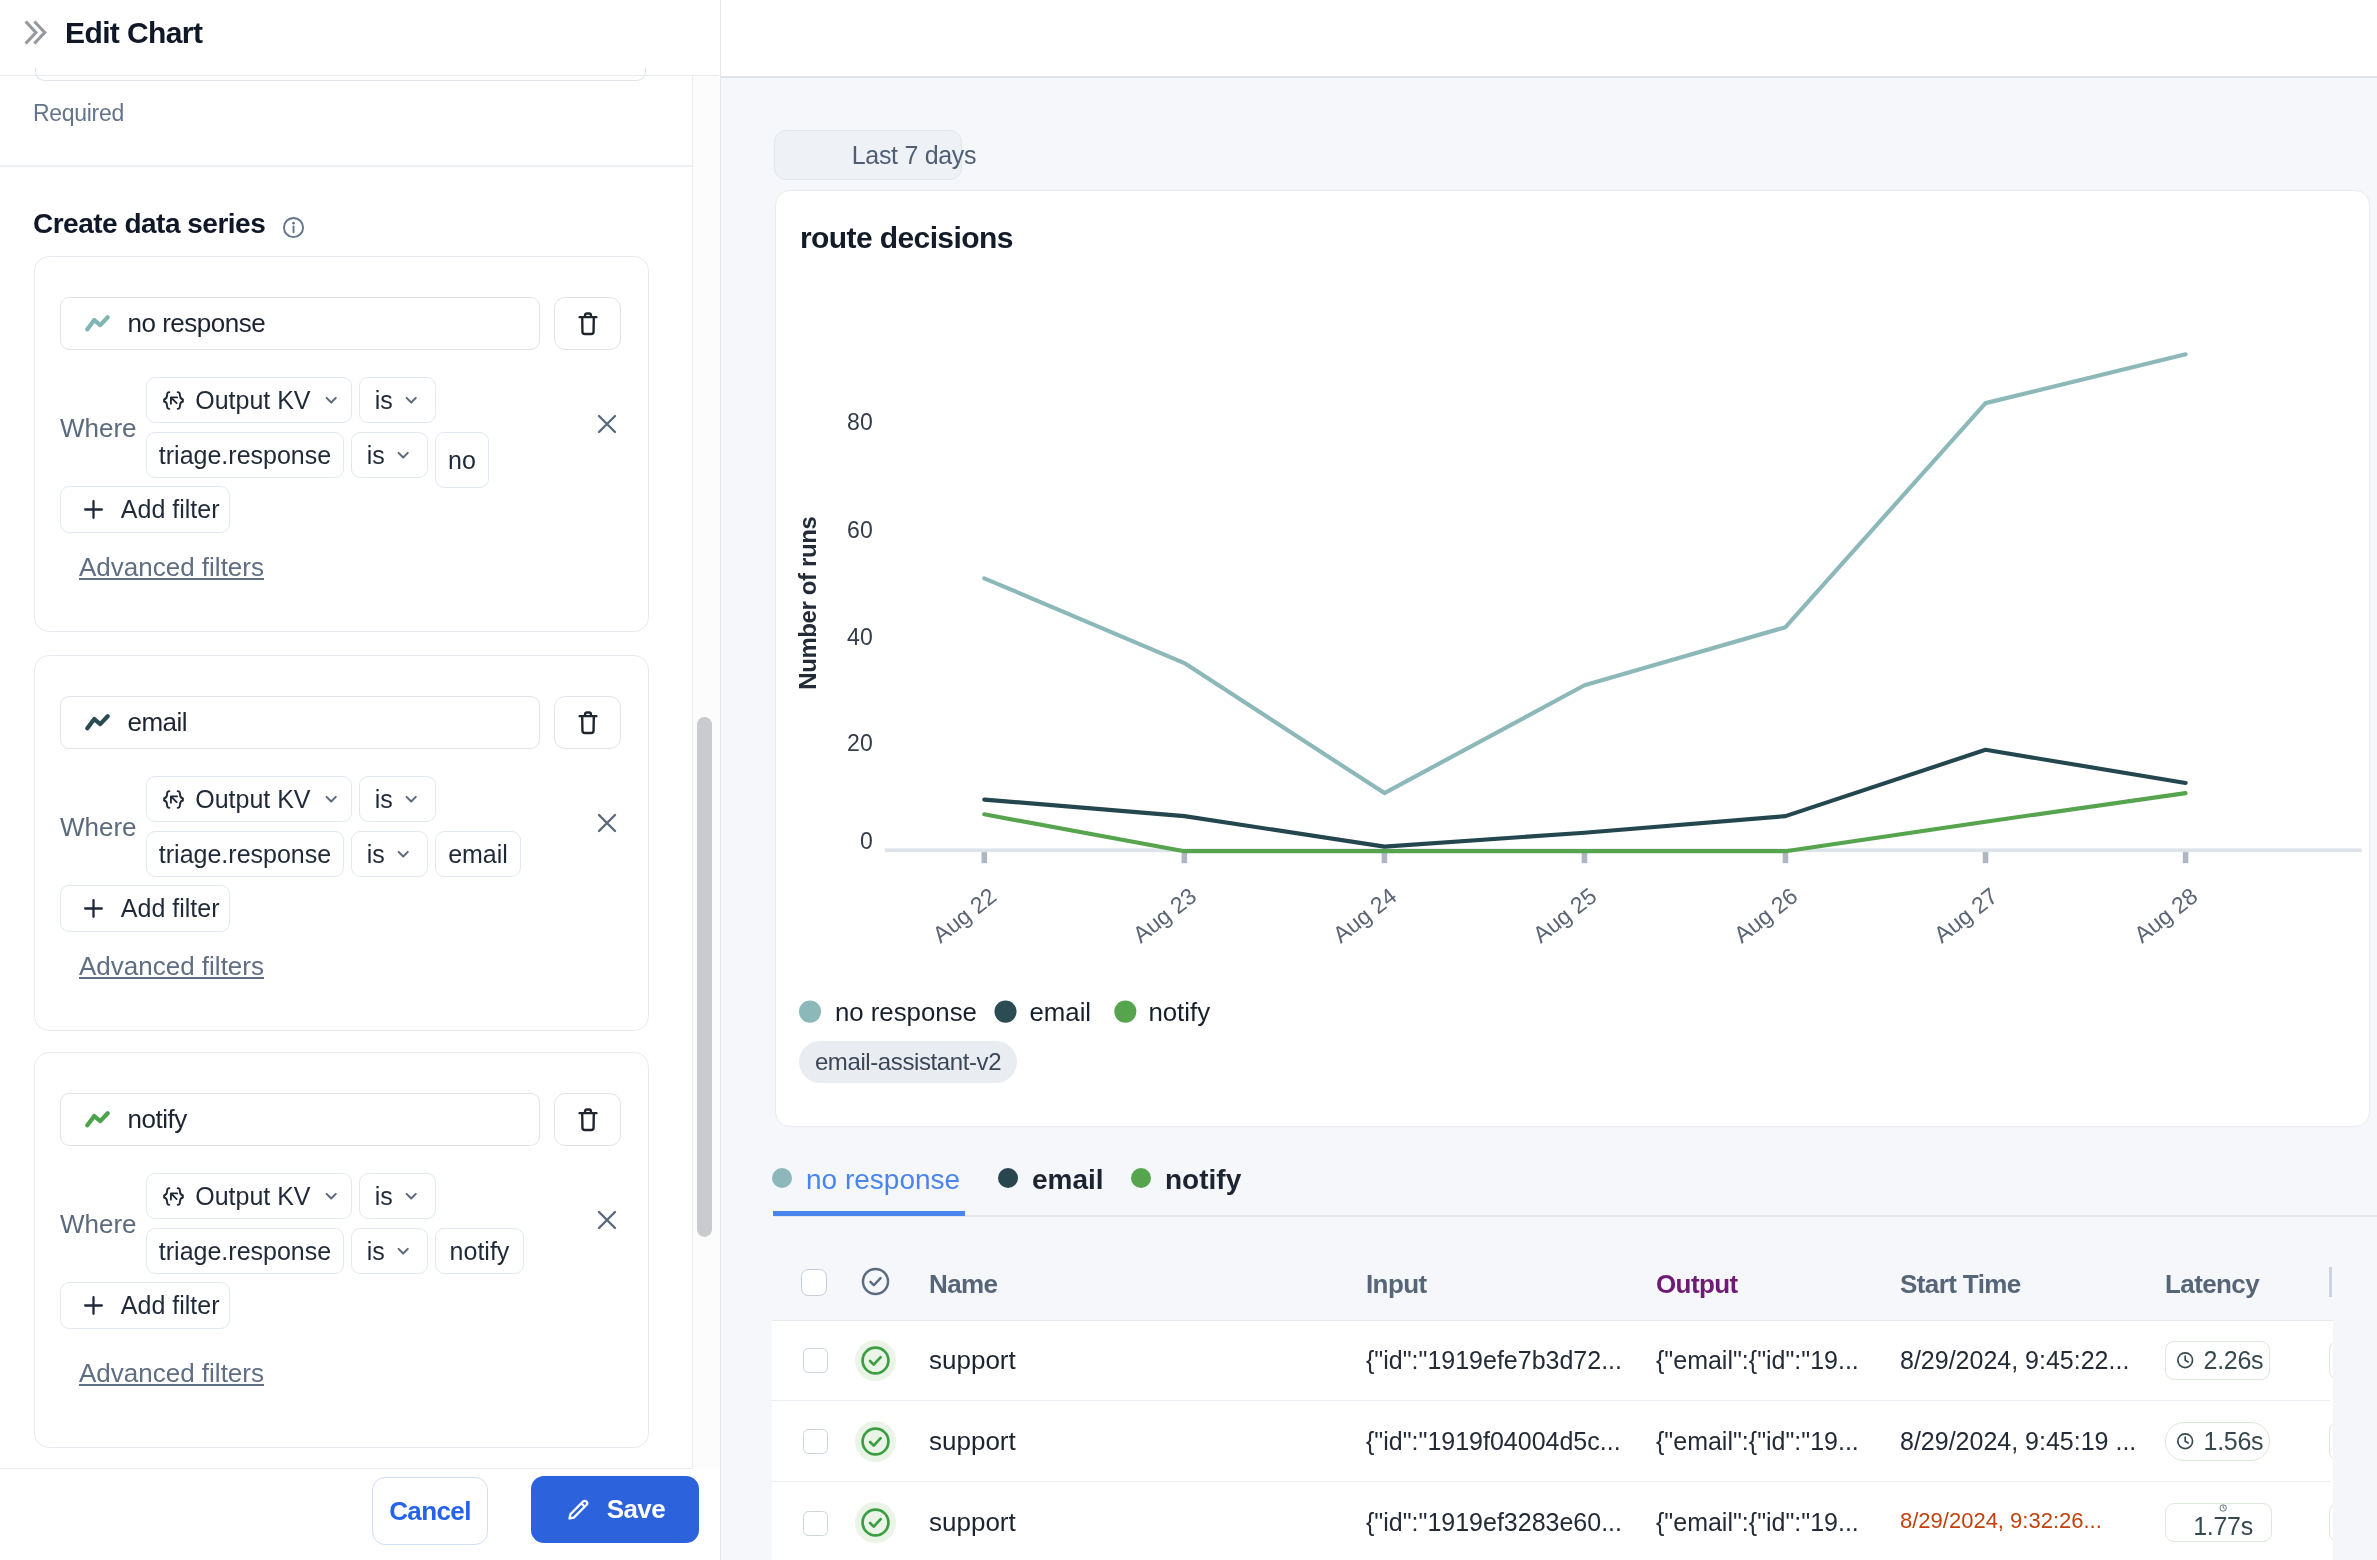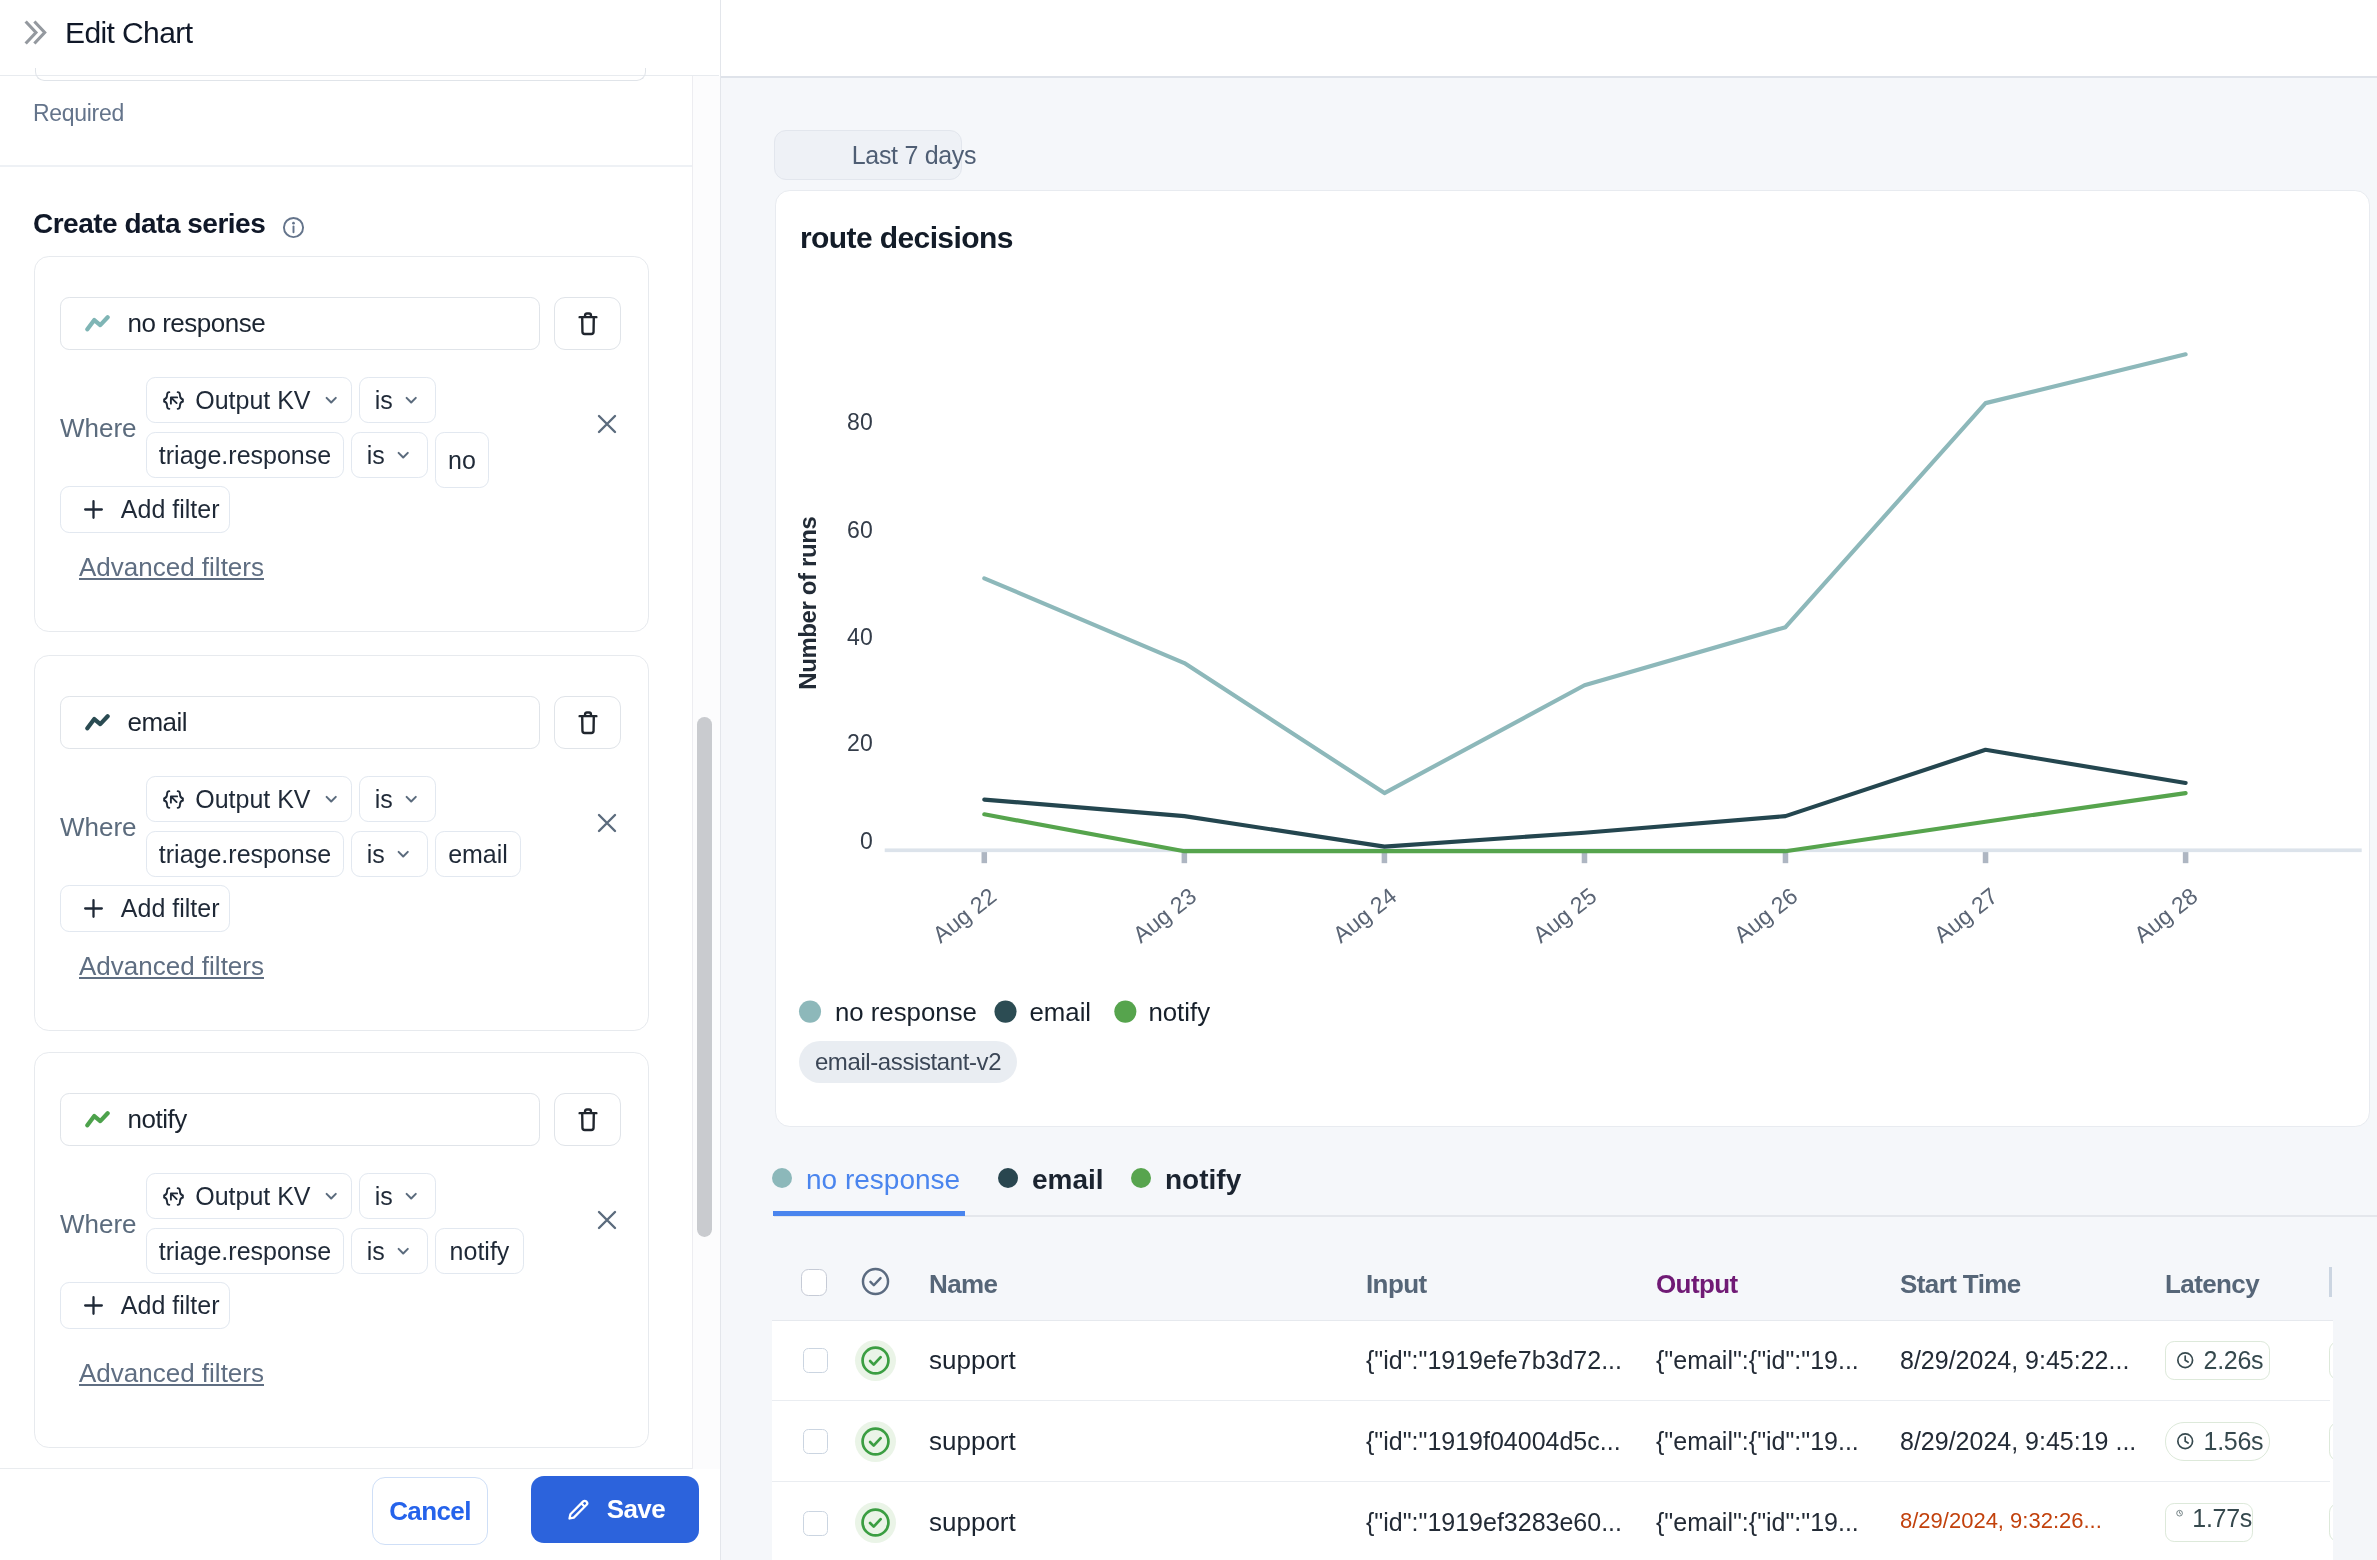--- a/index.html
+++ b/index.html
@@ -13,21 +13,21 @@
 <div class="abs" style="left:721px;top:77px;width:1656px;height:1483px;background:#f5f7fa;"></div>
 <div class="abs" style="left:721px;top:76px;width:1656px;height:1.8px;background:#dfe3ea;"></div>
 
 <div class="abs" style="left:0;top:0;width:721px;height:1560px;background:#fff;border-right:1.8px solid #e3e6eb;"></div>
 
 <div class="abs" style="left:0;top:0;width:719px;height:76px;border-bottom:0.9px solid #e8ebef;background:#fff;"></div>
 <svg class="abs" style="left:24px;top:19.4px;" width="23" height="27" viewBox="0 0 25 29" fill="none">
   <path d="M1.8 2.5 L13 14.5 L1.8 26.5" stroke="#94999f" stroke-width="3.4"></path>
   <path d="M11.3 2.5 L22.5 14.5 L11.3 26.5" stroke="#94999f" stroke-width="3.4"></path>
 </svg>
-<div class="abs" style="left:65px;top:15.7px;font-size:30px;font-weight:400;letter-spacing:-0.6px;color:#101828;">Edit Chart</div>
+<div class="abs" style="left:65px;top:15.7px;font-size:30px;font-weight:700;letter-spacing:-0.6px;color:#101828;">Edit Chart</div>
 
 <div class="abs" style="left:35px;top:68px;width:611px;height:13px;border:1.8px solid #e0e4e9;border-top:none;border-radius:0 0 9.2px 9.2px;"></div>
 
 <div class="abs" style="left:33px;top:100px;font-size:23px;letter-spacing:-0.3px;color:#64748b;">Required</div>
 
 <div class="abs" style="left:0;top:165px;width:692px;height:1.8px;background:#eef1f5;"></div>
 
 <div class="abs" style="left:33px;top:208px;font-size:28px;font-weight:700;letter-spacing:-0.5px;color:#101828;">Create data series</div>
 <svg class="abs" style="left:282px;top:216px;" width="23" height="23" viewBox="0 0 24 24" fill="none">
   <circle cx="12" cy="12" r="10" stroke="#64748b" stroke-width="2"></circle>
@@ -172,21 +172,21 @@
   <div class="abs" style="left:803px;top:1511px;width:25px;height:25px;border:1.8px solid #cbd5e1;border-radius:5.5px;background:#fff;"></div>
   <div class="abs" style="left:855px;top:1502px;width:41px;height:41px;border-radius:50%;background:#eaf4e7;"></div>
   <svg class="abs" style="left:860px;top:1507px;" width="31" height="31" viewBox="0 0 24 24" fill="none">
     <circle cx="12" cy="12" r="10" stroke="#3b9e42" stroke-width="2.1"></circle>
     <path d="M7.8 12.4 L10.6 15.2 L16 9.4" stroke="#3b9e42" stroke-width="2.1" stroke-linecap="round" stroke-linejoin="round"></path>
   </svg>
   <div class="abs" style="left:929px;top:1507px;font-size:26px;color:#1b2430;">support</div>
   <div class="abs" style="left:1366px;top:1508px;font-size:25px;color:#232b36;">{"id":"1919ef3283e60...</div>
   <div class="abs" style="left:1656px;top:1508px;font-size:25px;color:#232b36;">{"email":{"id":"19...</div>
   <div class="abs" style="left:1900px;top:1508px;font-size:22px;color:#c2410c;">8/29/2024, 9:32:26...</div>
-  <div class="abs" style="left:2165px;top:1503px;width:88px;height:39px;border:1.8px solid #dde9da;border-radius:9.2px;background:#fff;display:flex;">
+  <div class="abs" style="left:2165px;top:1503px;width:107px;height:39px;border:1.8px solid #dde9da;border-radius:9.2px;background:#fff;display:flex;align-items:center;flex-direction:column;">
     <svg style="margin-left:10px;" width="18.4" height="18.4" viewBox="0 0 24 24" fill="none">
         <circle cx="12" cy="12" r="9.6" stroke="#36494e" stroke-width="2.2"></circle>
         <path d="M12 6.8 V12 L15.8 14.4" stroke="#36494e" stroke-width="2.2" stroke-linecap="round"></path>
       </svg>
     <span style="margin-left:9.2px;font-size:25px;letter-spacing:-0.3px;color:#36494e;">1.77s</span>
   </div>
   <div class="abs" style="left:2329px;top:1503px;width:37px;height:39px;border:1.8px solid #dde9da;border-radius:9.2px;background:#fff;"></div>
   </div>
 <div class="abs" style="left:2333px;top:1320px;width:44px;height:241px;background:#f4f6f9;z-index:5;"></div>
 

